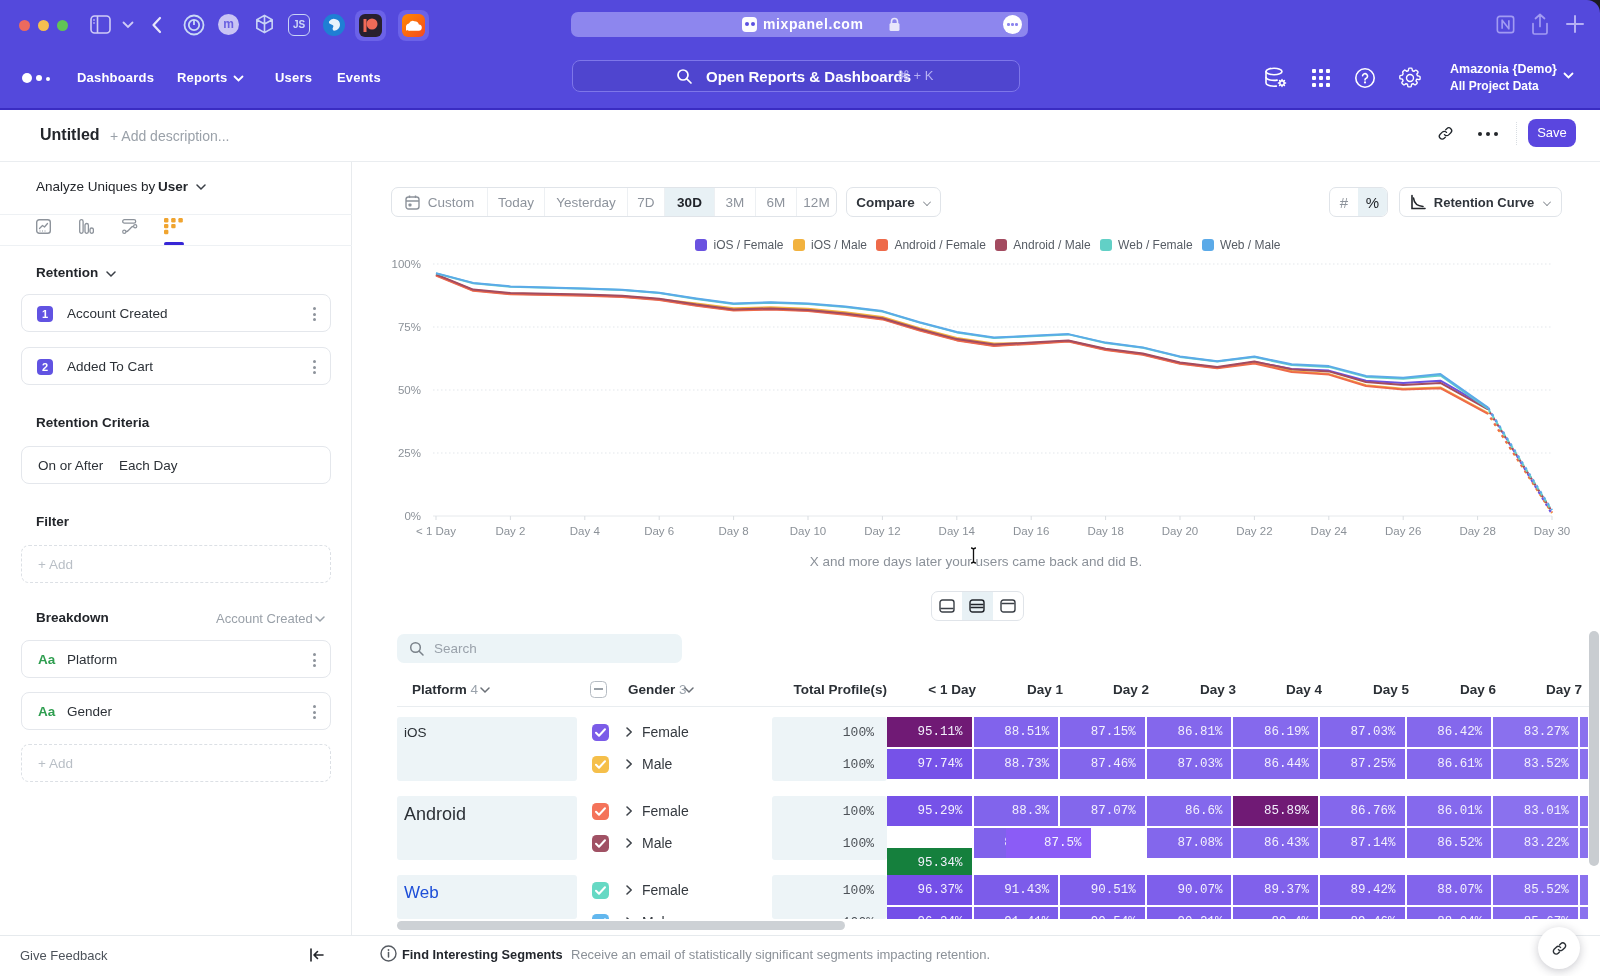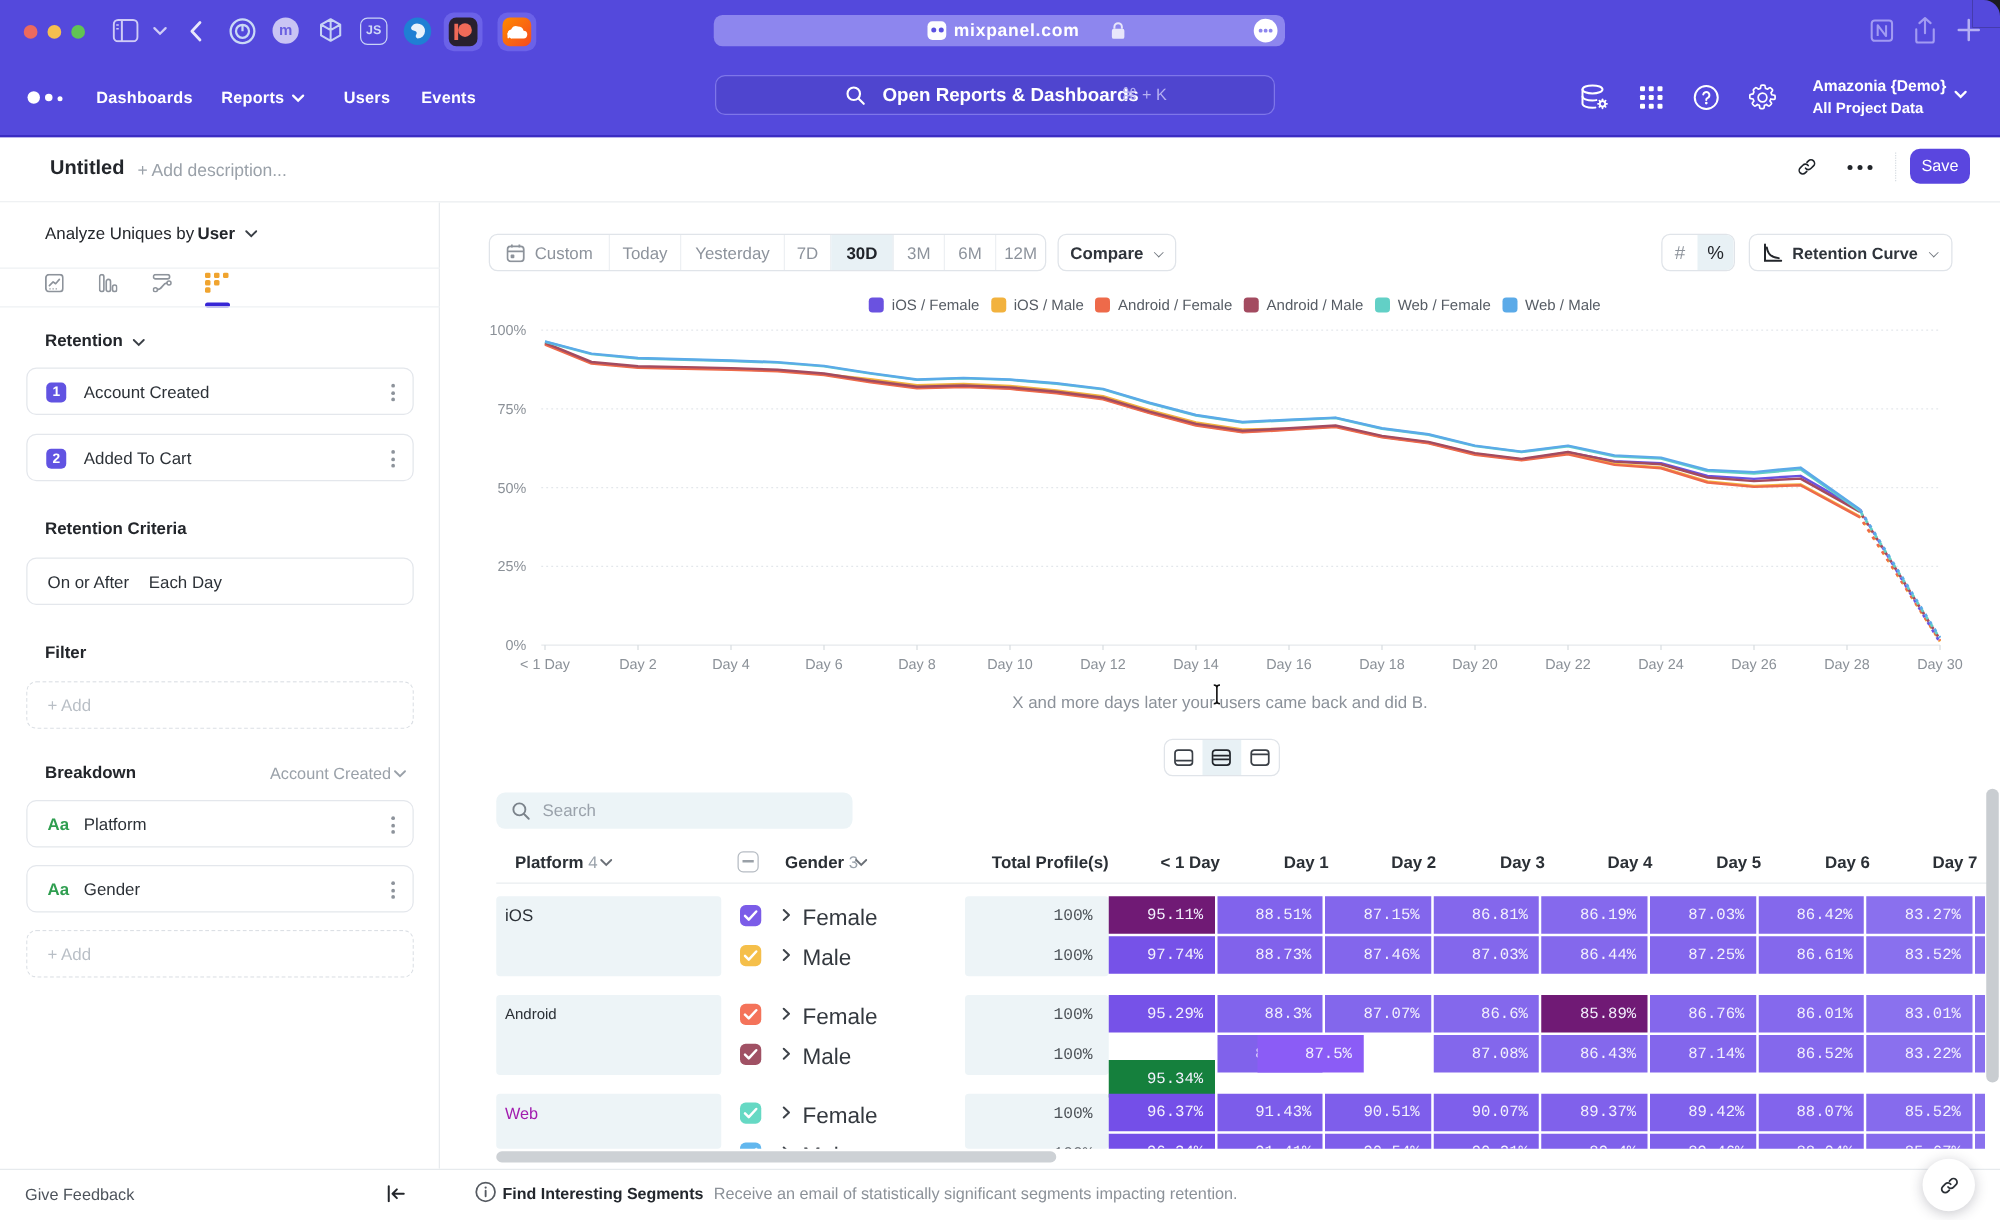--- a/index.html
+++ b/index.html
@@ -23,21 +23,21 @@
 .seg { font-size:13.5px; color:#8d939c; display:flex; align-items:center; justify-content:center; border-right:1px solid #edf0f3; padding:0; }
 .seg:last-child { border-right:none; }
 .btn { position:absolute; top:187px; height:30px; border:1px solid #e0e4e9; border-radius:7px; background:#fff; font-size:13.5px; font-weight:700; color:#2f343b; display:flex; align-items:center; justify-content:center; }
 .legsq { width:12px; height:12px; border-radius:3px; display:inline-block; margin-right:6px; }
 .legit { display:inline-flex; align-items:center; font-size:12px; color:#565c64; margin:0 2.5px; }
 .pc { position:absolute; width:84.6px; height:30px; color:#f3f1fd; font-family:"Liberation Mono",monospace; font-size:12.5px; text-align:right; line-height:30px; padding-right:9px; }
 .pc.sliver { width:8.5px; padding:0; }
 .band { position:absolute; background:#edf4f7; border-radius:3px; }
 .cb { position:absolute; width:17px; height:17px; border-radius:4.5px; }
 .exp { position:absolute; }
-.glab { position:absolute; font-size:18px; color:#34393f; }
+.glab { position:absolute; font-size:14px; color:#34393f; }
 .pct { position:absolute; left:772px; width:102px; text-align:right; font-family:"Liberation Mono",monospace; font-size:13px; color:#4d5258; }
 .hdr { position:absolute; top:682px; font-size:13.5px; font-weight:700; color:#2b3036;margin-left:12px; }
 .hdrg { font-weight:400; color:#9aa2ab; }
 #footer { position:absolute; left:0; top:935px; width:1600px; height:41px; background:#fff; border-top:1px solid #e6eaed; }
 </style></head>
 <body>
 
 <div id="chrome"></div>
 <div class="abs" style="right:0;top:0;width:22px;height:22px;background:#1b1b20"></div>
 <div class="abs" style="right:0;top:0;width:22px;height:22px;background:#5449dc;border-top-right-radius:13px"></div>
@@ -417,22 +417,22 @@
 <div class="hdr" style="left:974px;width:77px;text-align:right">Day 1</div><div class="hdr" style="left:1060px;width:77px;text-align:right">Day 2</div><div class="hdr" style="left:1147px;width:77px;text-align:right">Day 3</div><div class="hdr" style="left:1233px;width:77px;text-align:right">Day 4</div><div class="hdr" style="left:1320px;width:77px;text-align:right">Day 5</div><div class="hdr" style="left:1407px;width:77px;text-align:right">Day 6</div><div class="hdr" style="left:1493px;width:77px;text-align:right">Day 7</div>
 <div class="abs" style="left:397px;top:706px;width:1193px;height:1px;background:#e9edf0"></div>
 
 <div class="band" style="left:397px;top:717px;width:180px;height:64px"></div>
 <div class="band" style="left:772px;top:717px;width:115px;height:64px"></div>
 <div class="band" style="left:397px;top:796px;width:180px;height:64px"></div>
 <div class="band" style="left:772px;top:796px;width:115px;height:64px"></div>
 <div class="band" style="left:397px;top:875px;width:180px;height:44px"></div>
 <div class="band" style="left:772px;top:875px;width:115px;height:44px"></div>
 <div class="abs" style="left:404px;top:725px;font-size:13.5px;color:#2b3036">iOS</div>
-<div class="abs" style="left:404px;top:804px;font-size:12px;color:#2b3036">Android</div>
-<div class="abs" style="left:404px;top:883px;font-size:13px;color:#a21caf">Web</div>
+<div class="abs" style="left:404px;top:804px;font-size:18px;color:#2b3036">Android</div>
+<div class="abs" style="left:404px;top:883px;font-size:17px;color:#1d4ed8">Web</div>
 <div class="abs" style="left:352px;top:710px;width:1248px;height:209px;overflow:hidden">
 <div style="position:absolute;left:-352px;top:-710px;width:1600px;height:976px">
 <div class="pc" style="left:887.0px;top:717px;background:#701a75">95.11%</div>
 <div class="pc" style="left:973.6px;top:717px;background:#8163ec">88.51%</div>
 <div class="pc" style="left:1060.2px;top:717px;background:#8366ec">87.15%</div>
 <div class="pc" style="left:1146.8px;top:717px;background:#8467ec">86.81%</div>
 <div class="pc" style="left:1233.4px;top:717px;background:#8569ed">86.19%</div>
 <div class="pc" style="left:1320.0px;top:717px;background:#8367ec">87.03%</div>
 <div class="pc" style="left:1406.6px;top:717px;background:#8468ec">86.42%</div>
 <div class="pc" style="left:1493.2px;top:717px;background:#8a70ee">83.27%</div>

